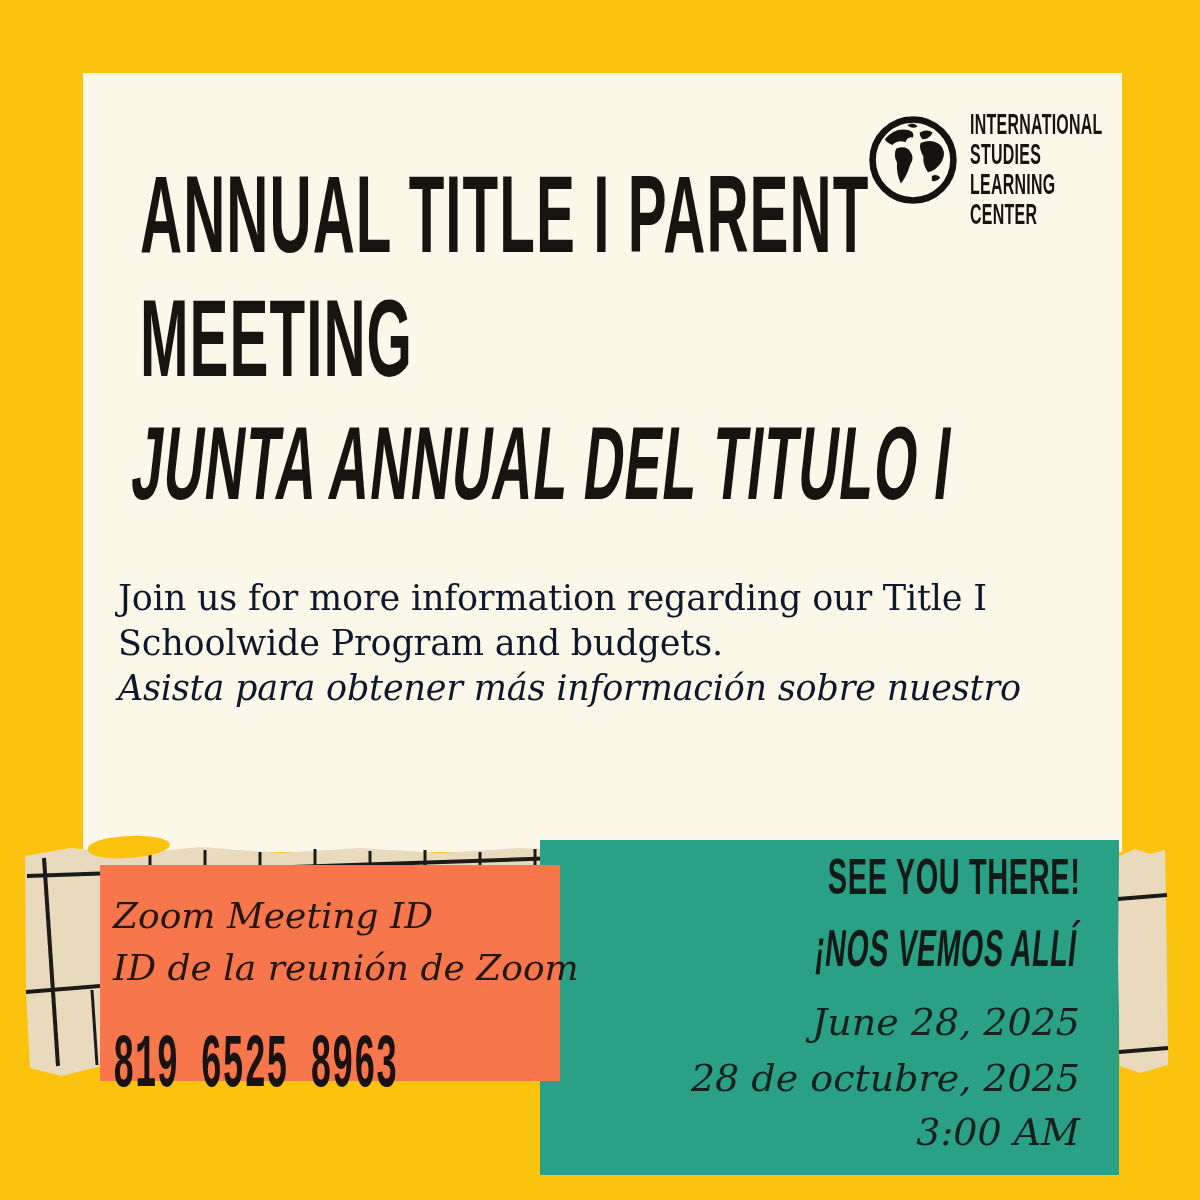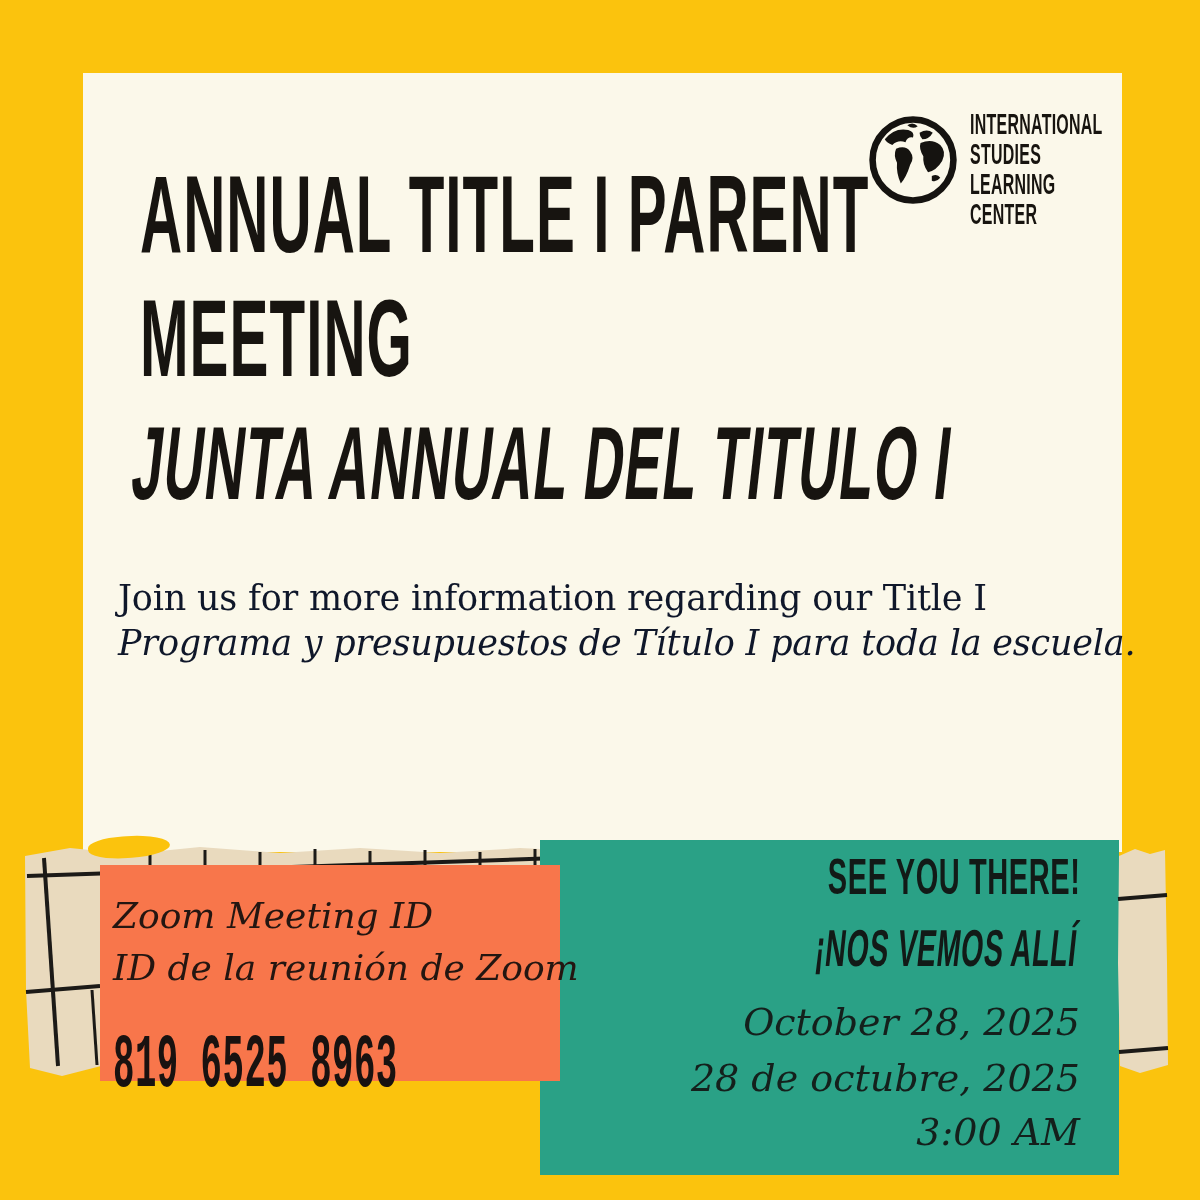--- a/index.html
+++ b/index.html
@@ -82,21 +82,21 @@
     <path d="M92,150 L97,225" stroke="#1c1a17" stroke-width="3" fill="none"></path>
   </svg>
 
   <div class="abs teal-box">
     <div class="t-line see-en">
       <span class="cond-r">SEE YOU THERE!</span>
     </div>
     <div class="t-line see-es">
       <span class="cond-r">¡NOS VEMOS ALLÍ</span>
     </div>
-    <div class="t-line t-serif date-en">October 28, 2025</div>
+    <div class="t-line t-serif date-en">June 28, 2025</div>
     <div class="t-line t-serif date-es">28 de octubre, 2025</div>
     <div class="t-line t-serif time">3:00 AM</div>
   </div>
 
   <svg class="abs paper-right" viewBox="0 0 72 235" xmlns="http://www.w3.org/2000/svg">
     <path d="M11,13 L27,6 L42,11 L57,7 L59,120 L60,222 L32,230 L12,223 L10,120 Z" fill="#E9DABE"></path>
     <path d="M10,56 L59,52" stroke="#1c1a17" stroke-width="4" fill="none"></path>
     <path d="M11,209 L60,205" stroke="#1c1a17" stroke-width="4" fill="none"></path>
   </svg>
 
@@ -132,16 +132,17 @@
 
   <div class="abs title-en">
     <span class="cond">ANNUAL TITLE I PARENT MEETING</span>
   </div>
   <div class="abs title-es">
     <span class="cond">JUNTA ANNUAL DEL TITULO I</span>
   </div>
 
   <div class="abs body-text">
     <div class="en">Join us for more information regarding our Title I</div>
-    <div class="es">Programa  y presupuestos de Título I para toda la escuela.</div>
+    <div class="en">Schoolwide Program and budgets.</div>
+    <div class="es">Asista para obtener más información sobre nuestro</div>
   </div>
 
 </div>
 
 </body></html>

